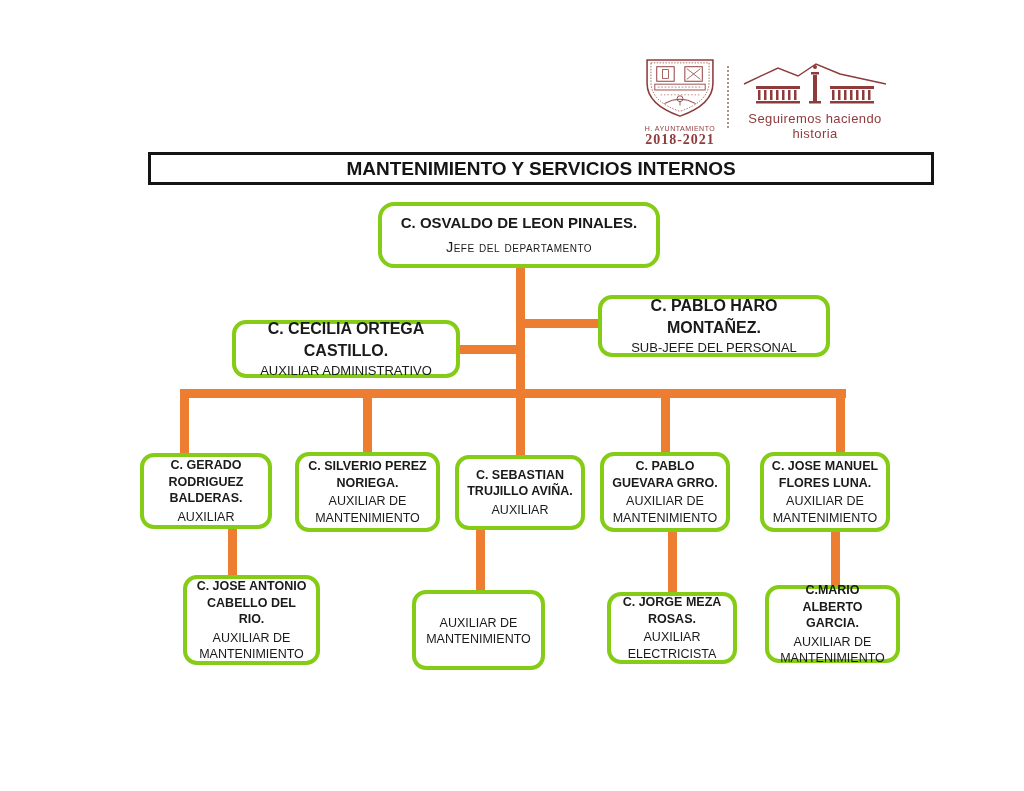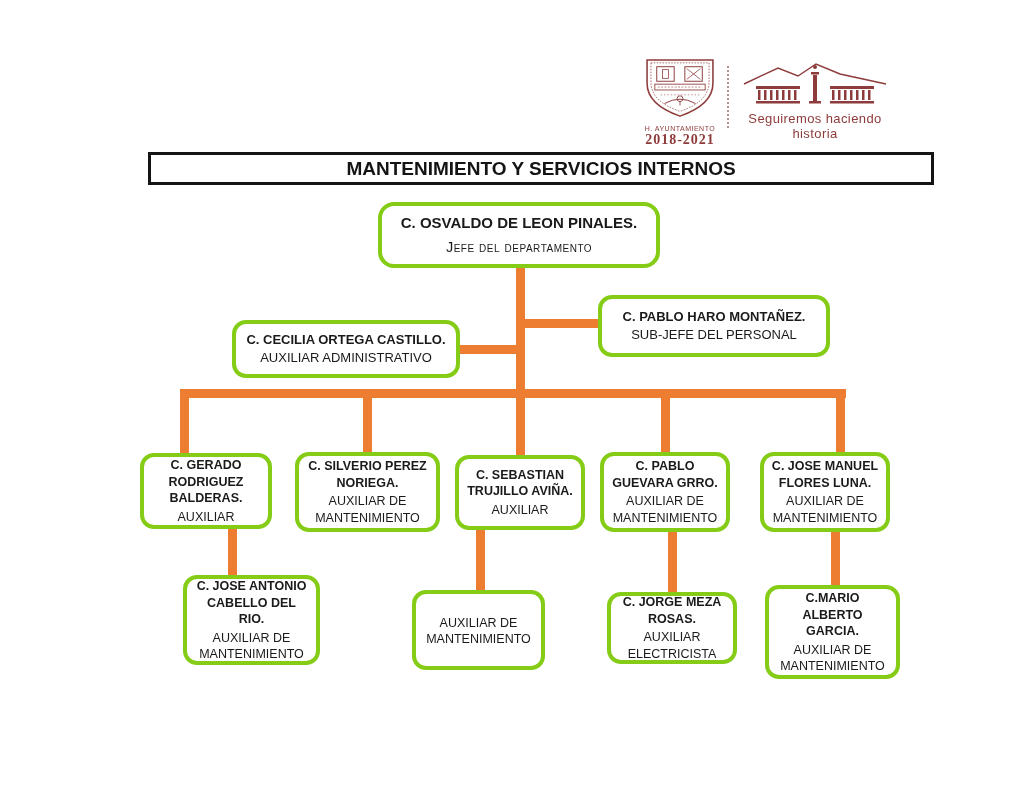--- a/index.html
+++ b/index.html
@@ -40,38 +40,38 @@
   .node {
     position:absolute; box-sizing:border-box; background:#ffffff;
     border:4px solid #84cc16; border-radius:14px;
     display:flex; flex-direction:column; align-items:center; justify-content:center;
     text-align:center; padding:4px 6px; color:#1a1a1a;
   }
   .node-name { font-weight:bold; font-size:12.5px; line-height:1.32; }
   .node-role { font-size:12.5px; line-height:1.3; margin-top:2px; }
   .node-jefe .node-name { font-size:15px; }
   .node-jefe .node-role { font-variant:small-caps; font-size:14.5px; letter-spacing:0.5px; margin-top:5px; }
-  .node-subjefe .node-name, .node-auxadmin .node-name { font-size:13px; }
+  .node-subjefe .node-name, .node-auxadmin .node-name { font-size:16px; }
   .node-subjefe .node-role, .node-auxadmin .node-role { font-size:13px; }
 
   
   .conn { position:absolute; background:#ED7D31; }
 
   .pos-jefe       { left:378px; top:202px; width:282px; height:66px; border-radius:16px; }
   .pos-subjefe    { left:598px; top:295px; width:232px; height:62px; }
   .pos-auxadmin   { left:232px; top:320px; width:228px; height:58px; }
   .pos-gerado     { left:140px; top:453px; width:132px; height:76px; }
   .pos-silverio   { left:295px; top:452px; width:145px; height:80px; }
   .pos-sebastian  { left:455px; top:455px; width:130px; height:75px; }
   .pos-miguel     { left:600px; top:452px; width:130px; height:80px; }
   .pos-josemanuel { left:760px; top:452px; width:130px; height:80px; }
   .pos-joseantonio{ left:183px; top:575px; width:137px; height:90px; }
   .pos-jesus      { left:412px; top:590px; width:133px; height:80px; }
   .pos-jorge      { left:607px; top:592px; width:130px; height:72px; }
-  .pos-mario      { left:765px; top:585px; width:135px; height:94px;text-align:center; }
+  .pos-mario      { left:765px; top:585px; width:135px; height:78px;text-align:center; }
 
   .c-main-v    { left:516px; top:268px; width:9px;  height:121px; }
   .c-sub-h     { left:520px; top:319px; width:78px; height:9px; }
   .c-aux-h     { left:460px; top:345px; width:60px; height:9px; }
   .c-row-h     { left:180px; top:389px; width:666px; height:9px; }
   .c-drop1     { left:180px; top:389px; width:9px; height:64px; }
   .c-drop2     { left:363px; top:389px; width:9px; height:63px; }
   .c-drop3     { left:516px; top:389px; width:9px; height:66px; }
   .c-drop4     { left:661px; top:389px; width:9px; height:63px; }
   .c-drop5     { left:836px; top:389px; width:9px; height:63px; }

